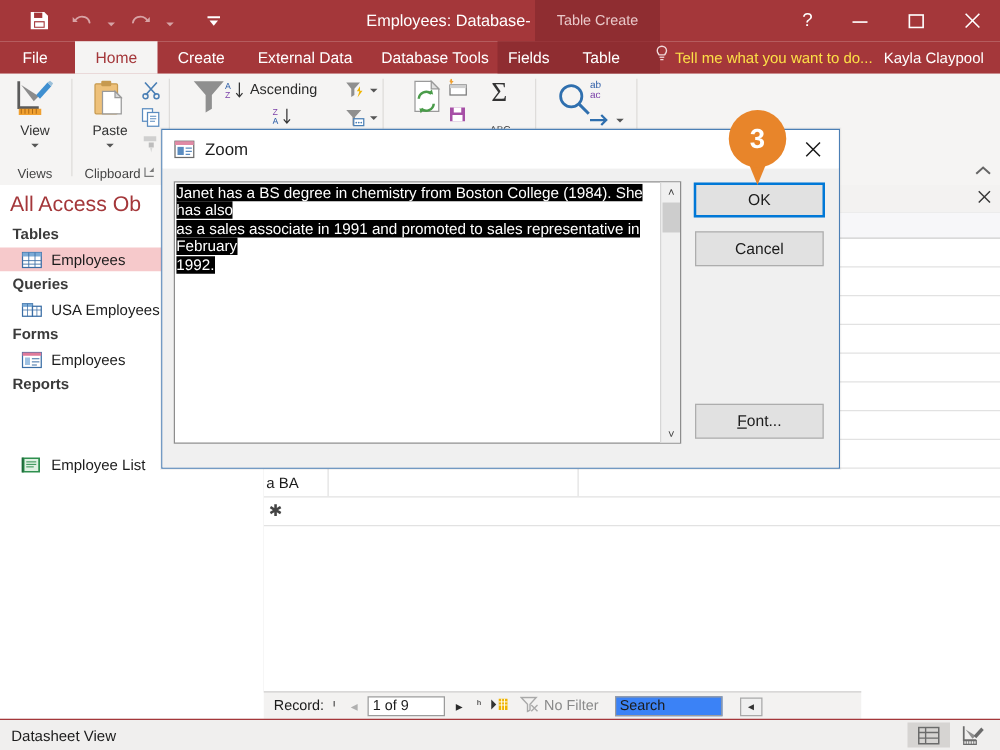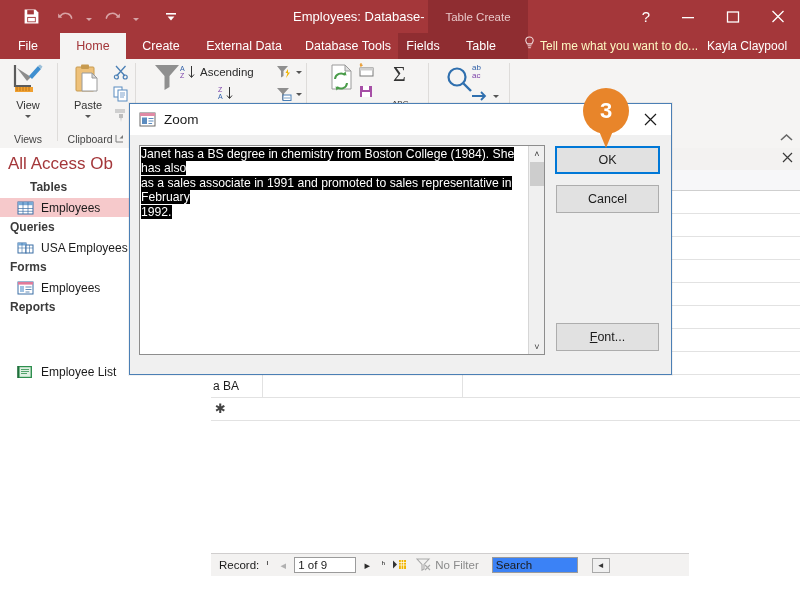--- a/index.html
+++ b/index.html
@@ -42,21 +42,21 @@
     padding-left:11px;
   }
   .tabstrip .tt-bg{position:absolute;left:398px;top:0;width:130px;height:26px;background:#8f2d31;}
   .tab{
     position:absolute;top:0;height:26px;line-height:26px;
     font-size:12.5px;color:#fff;text-align:center;white-space:nowrap;cursor:default;
   }
   .tab.active{background:#f5f4f3;color:#a4373a;}
   .tellme{
     position:absolute;left:524px;top:0;height:26px;line-height:26px;
-    font-size:12px;color:#fef9c3;display:flex;align-items:center;gap:5px;white-space:nowrap;
+    font-size:12px;color:#fde047;display:flex;align-items:center;gap:5px;white-space:nowrap;
   }
   .user{
     position:absolute;left:707px;top:0;height:26px;line-height:26px;
     font-size:12px;color:#fff;white-space:nowrap;
   }
 
   
   .ribbon{
     position:absolute;left:0;top:59px;width:800px;height:89px;
     background:#f5f4f3;border-bottom:1px solid #d2d0ce;
@@ -503,21 +503,21 @@
     <div class="ribbon-collapse">
       <svg width="13" height="9" viewBox="0 0 13 9">
           <path d="M1 7l5.5-5L12 7" stroke="#666" stroke-width="1.6" fill="none"></path>
         </svg>
     </div>
   </div>
 
   <div class="navpane">
     <div class="nav-title">All Access Ob</div>
 
-    <div class="nav-group" style="top:32px;margin-left:20px;">Tables</div>
+    <div class="nav-group" style="top:32px;">Tables</div>
     <div class="nav-item sel" style="top:50px;">
       <span class="ni-ico">
         <svg width="17" height="14" viewBox="0 0 17 14">
             <rect x="1" y="1" width="15" height="12" fill="#fff" stroke="#3b6ea5"></rect>
             <rect x="1" y="1" width="15" height="3.2" fill="#7aaad6"></rect>
             <path d="M6 1v12M11 1v12M1 7.5h15M1 10.3h15" stroke="#3b6ea5" stroke-width=".7"></path>
           </svg>
       </span>
       <span>Employees</span>
     </div>
@@ -642,20 +642,40 @@
             <path d="M1 1h12l-5 5.5V11l-2 1.2V6.5z" fill="none" stroke="#a9a9a9" stroke-width="1.1"></path>
             <path d="M9 7l5 5M14 7l-5 5" stroke="#a9a9a9" stroke-width="1.1"></path>
           </svg>
       </span>
       <span>No Filter</span>
     </span>
     <span class="searchbox">Search</span>
     <span class="hscrollbtn">◄</span>
   </div>
 
+  <div class="statusbar">
+    <span class="st-text">Datasheet View</span>
+    <div class="viewbtns">
+      <div class="vbtn on">
+        <svg width="18" height="15" viewBox="0 0 18 15">
+            <rect x="1" y="1" width="16" height="13" fill="none" stroke="#6b6b6b" stroke-width="1.2"></rect>
+            <path d="M1 5h16M6.5 1v13M1 9.5h16" stroke="#6b6b6b" stroke-width="1.1"></path>
+          </svg>
+      </div>
+      <div class="vbtn">
+        <svg width="20" height="17" viewBox="0 0 20 17">
+            <path d="M2 1v11h10" fill="none" stroke="#6b6b6b" stroke-width="1.4"></path>
+            <path d="M3.5 3.5L9 11l2.5-2.5z" fill="#8f8f8f"></path>
+            <path d="M10 8.5L16 2l2 2-6 6.5z" fill="#6b6b6b"></path>
+            <rect x="2" y="12.5" width="10" height="3" fill="none" stroke="#6b6b6b" stroke-width="1"></rect>
+            <path d="M4 12.5v3M6 12.5v3M8 12.5v3M10 12.5v3" stroke="#6b6b6b" stroke-width=".7"></path>
+          </svg>
+      </div>
+    </div>
+  </div>
 
   <div class="dialog">
     <div class="dlg-title">
       <span class="dt-ico">
         <svg width="17" height="15" viewBox="0 0 17 15">
             <rect x="1" y="1" width="15" height="13" fill="#fff" stroke="#6b6b6b"></rect>
             <rect x="1" y="1" width="15" height="3" fill="#e08aa5"></rect>
             <rect x="3" y="5.5" width="5" height="6.5" fill="#5b8cc0"></rect>
             <path d="M9.5 6.5h5M9.5 9h5M9.5 11.5h3.6" stroke="#5b8cc0" stroke-width="1"></path>
           </svg>

